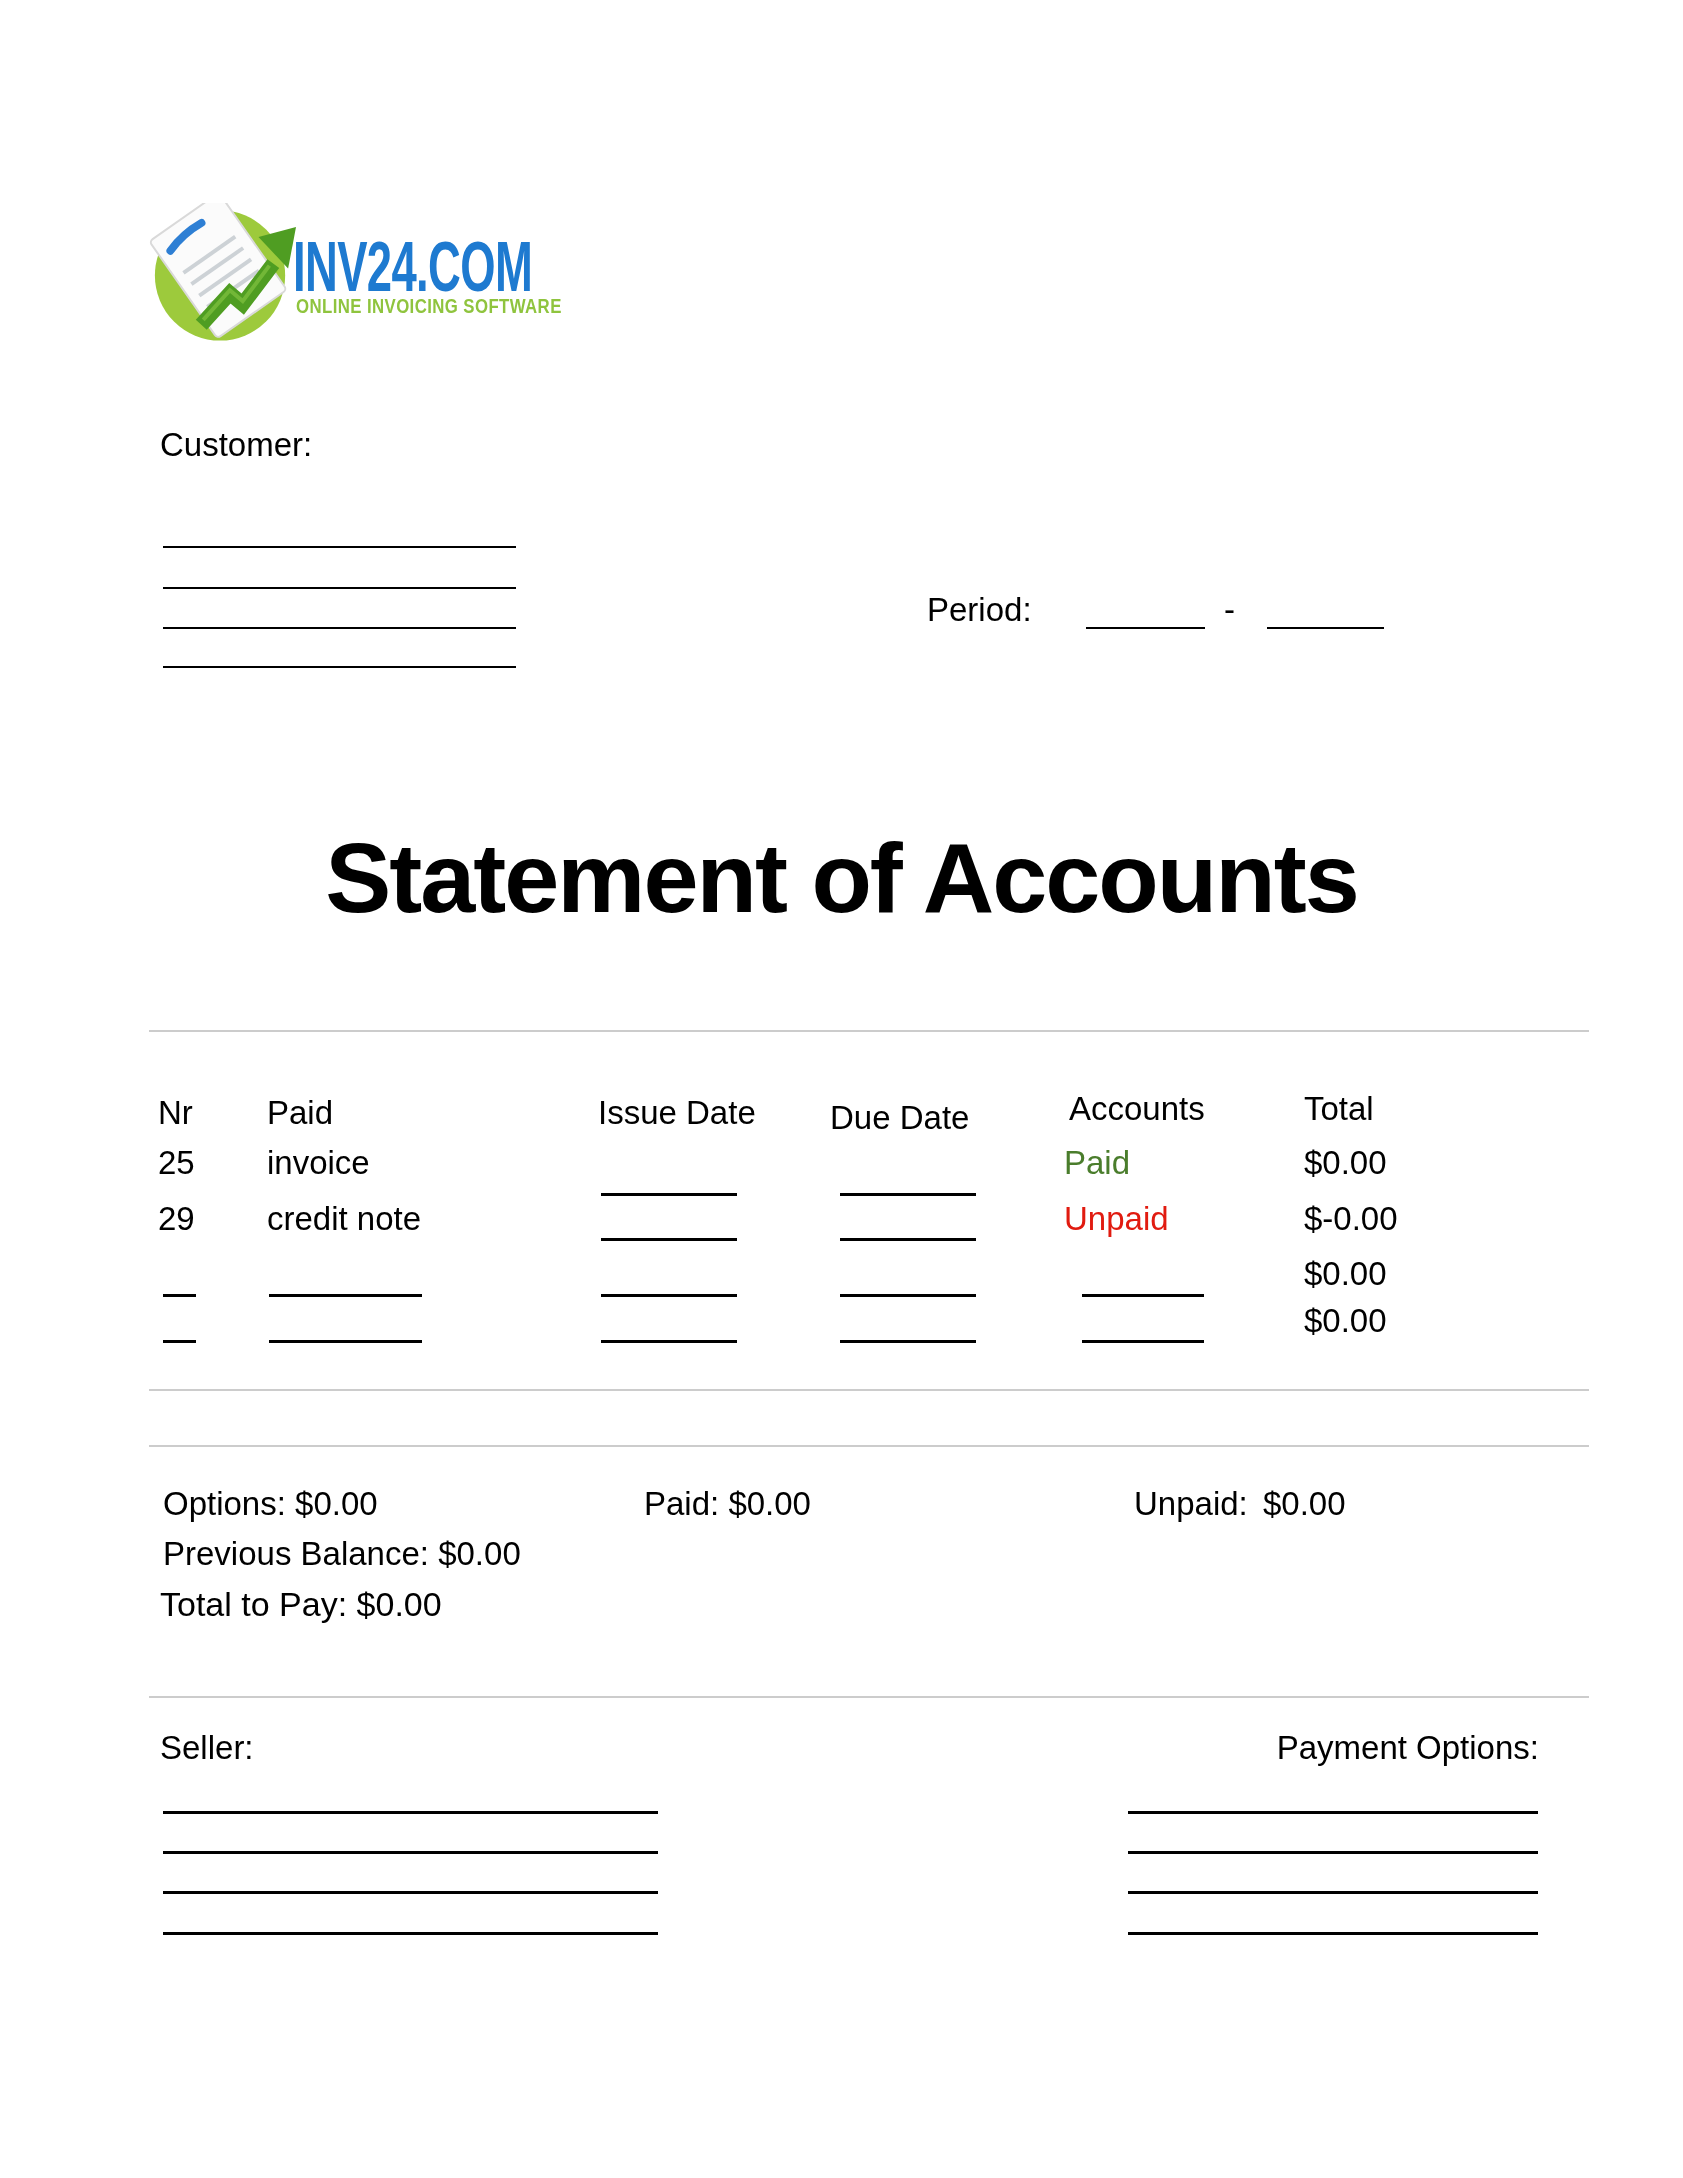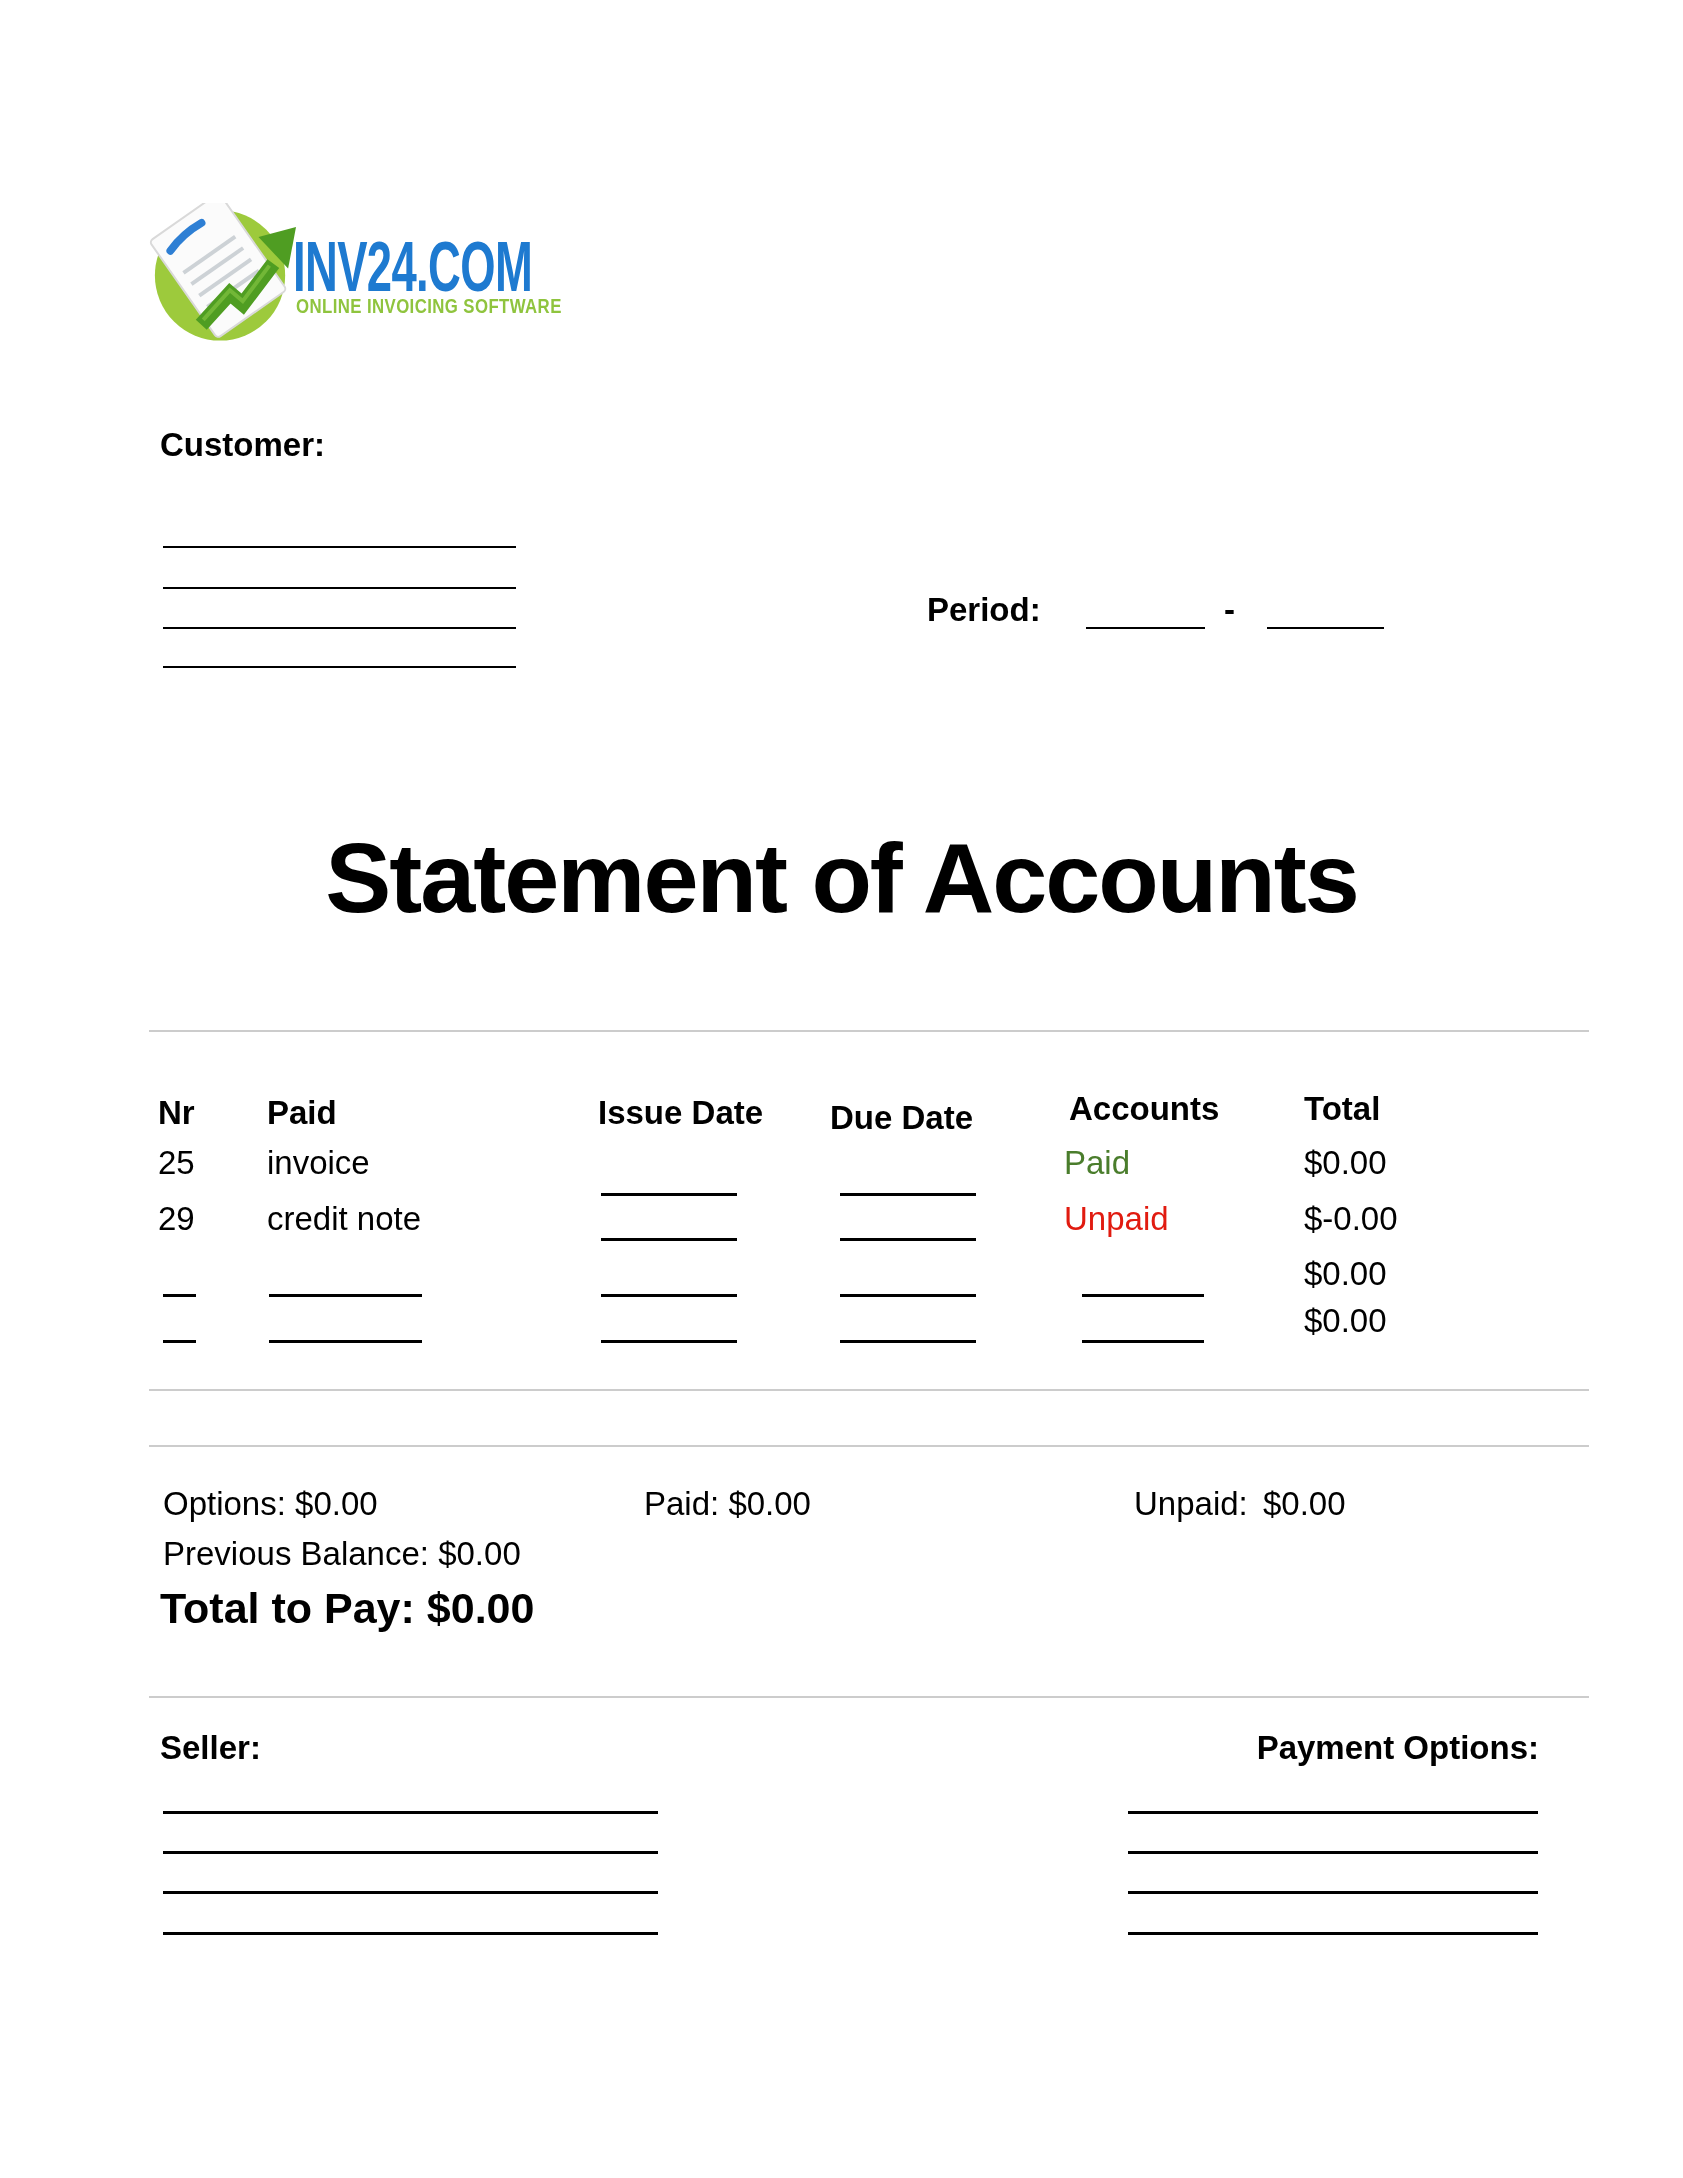--- a/index.html
+++ b/index.html
@@ -10,21 +10,21 @@
     --divider-gray:#cccccc;
   }
   html,body{margin:0;padding:0;background:#ffffff;}
   .page{
     position:relative;width:1683px;height:2178px;background:#ffffff;
     font-family:"Liberation Sans","DejaVu Sans",sans-serif;color:#000;
     overflow:hidden;
   }
   .abs{position:absolute;}
   .t{font-size:33px;line-height:1;white-space:nowrap;}
-  .b{font-weight:700;}
+  .b{font-weight:400;}
   .bline{height:0;border-top:2px solid #000;}
   .tline{height:0;border-top:3px solid #000;}
   .divider{height:0;border-top:2px solid var(--divider-gray);left:149px;width:1440px;}
   .paid{color:var(--paid-green);text-align:right;}
   .unpaid{color:var(--unpaid-red);}
   .brand{
     font-size:71px;font-weight:700;color:var(--brand-blue);line-height:1;
     transform:scaleX(0.64);transform-origin:left top;letter-spacing:-1px;white-space:nowrap;
   }
   .tagline{
@@ -128,21 +128,21 @@
     <span>$0.00</span>
   </div>
   <div class="abs t" style="left:1134px;top:1487px">Unpaid:</div>
   <div class="abs t" style="left:1263px;top:1487px">$0.00</div>
 
   <div class="abs t" style="left:163px;top:1537px">
     <span>Previous Balance:</span>
     <span>$0.00</span>
   </div>
 
-  <div class="abs b" style="left:160px;top:1587px;font-size:43px;line-height:1;white-space:nowrap">
+  <div class="abs b" style="left:160px;top:1587px;font-size:34px;line-height:1;white-space:nowrap">
     <span>Total to Pay:</span>
     <span>$0.00</span>
   </div>
 
   <div class="abs divider" style="top:1696px"></div>
 
   <div class="abs t b" style="left:160px;top:1731px">Seller:</div>
   <div class="abs t b" style="right:144px;top:1731px;text-align:left">Payment Options:</div>
 
   <div class="abs tline" style="left:163px;top:1811px;width:495px"></div>

